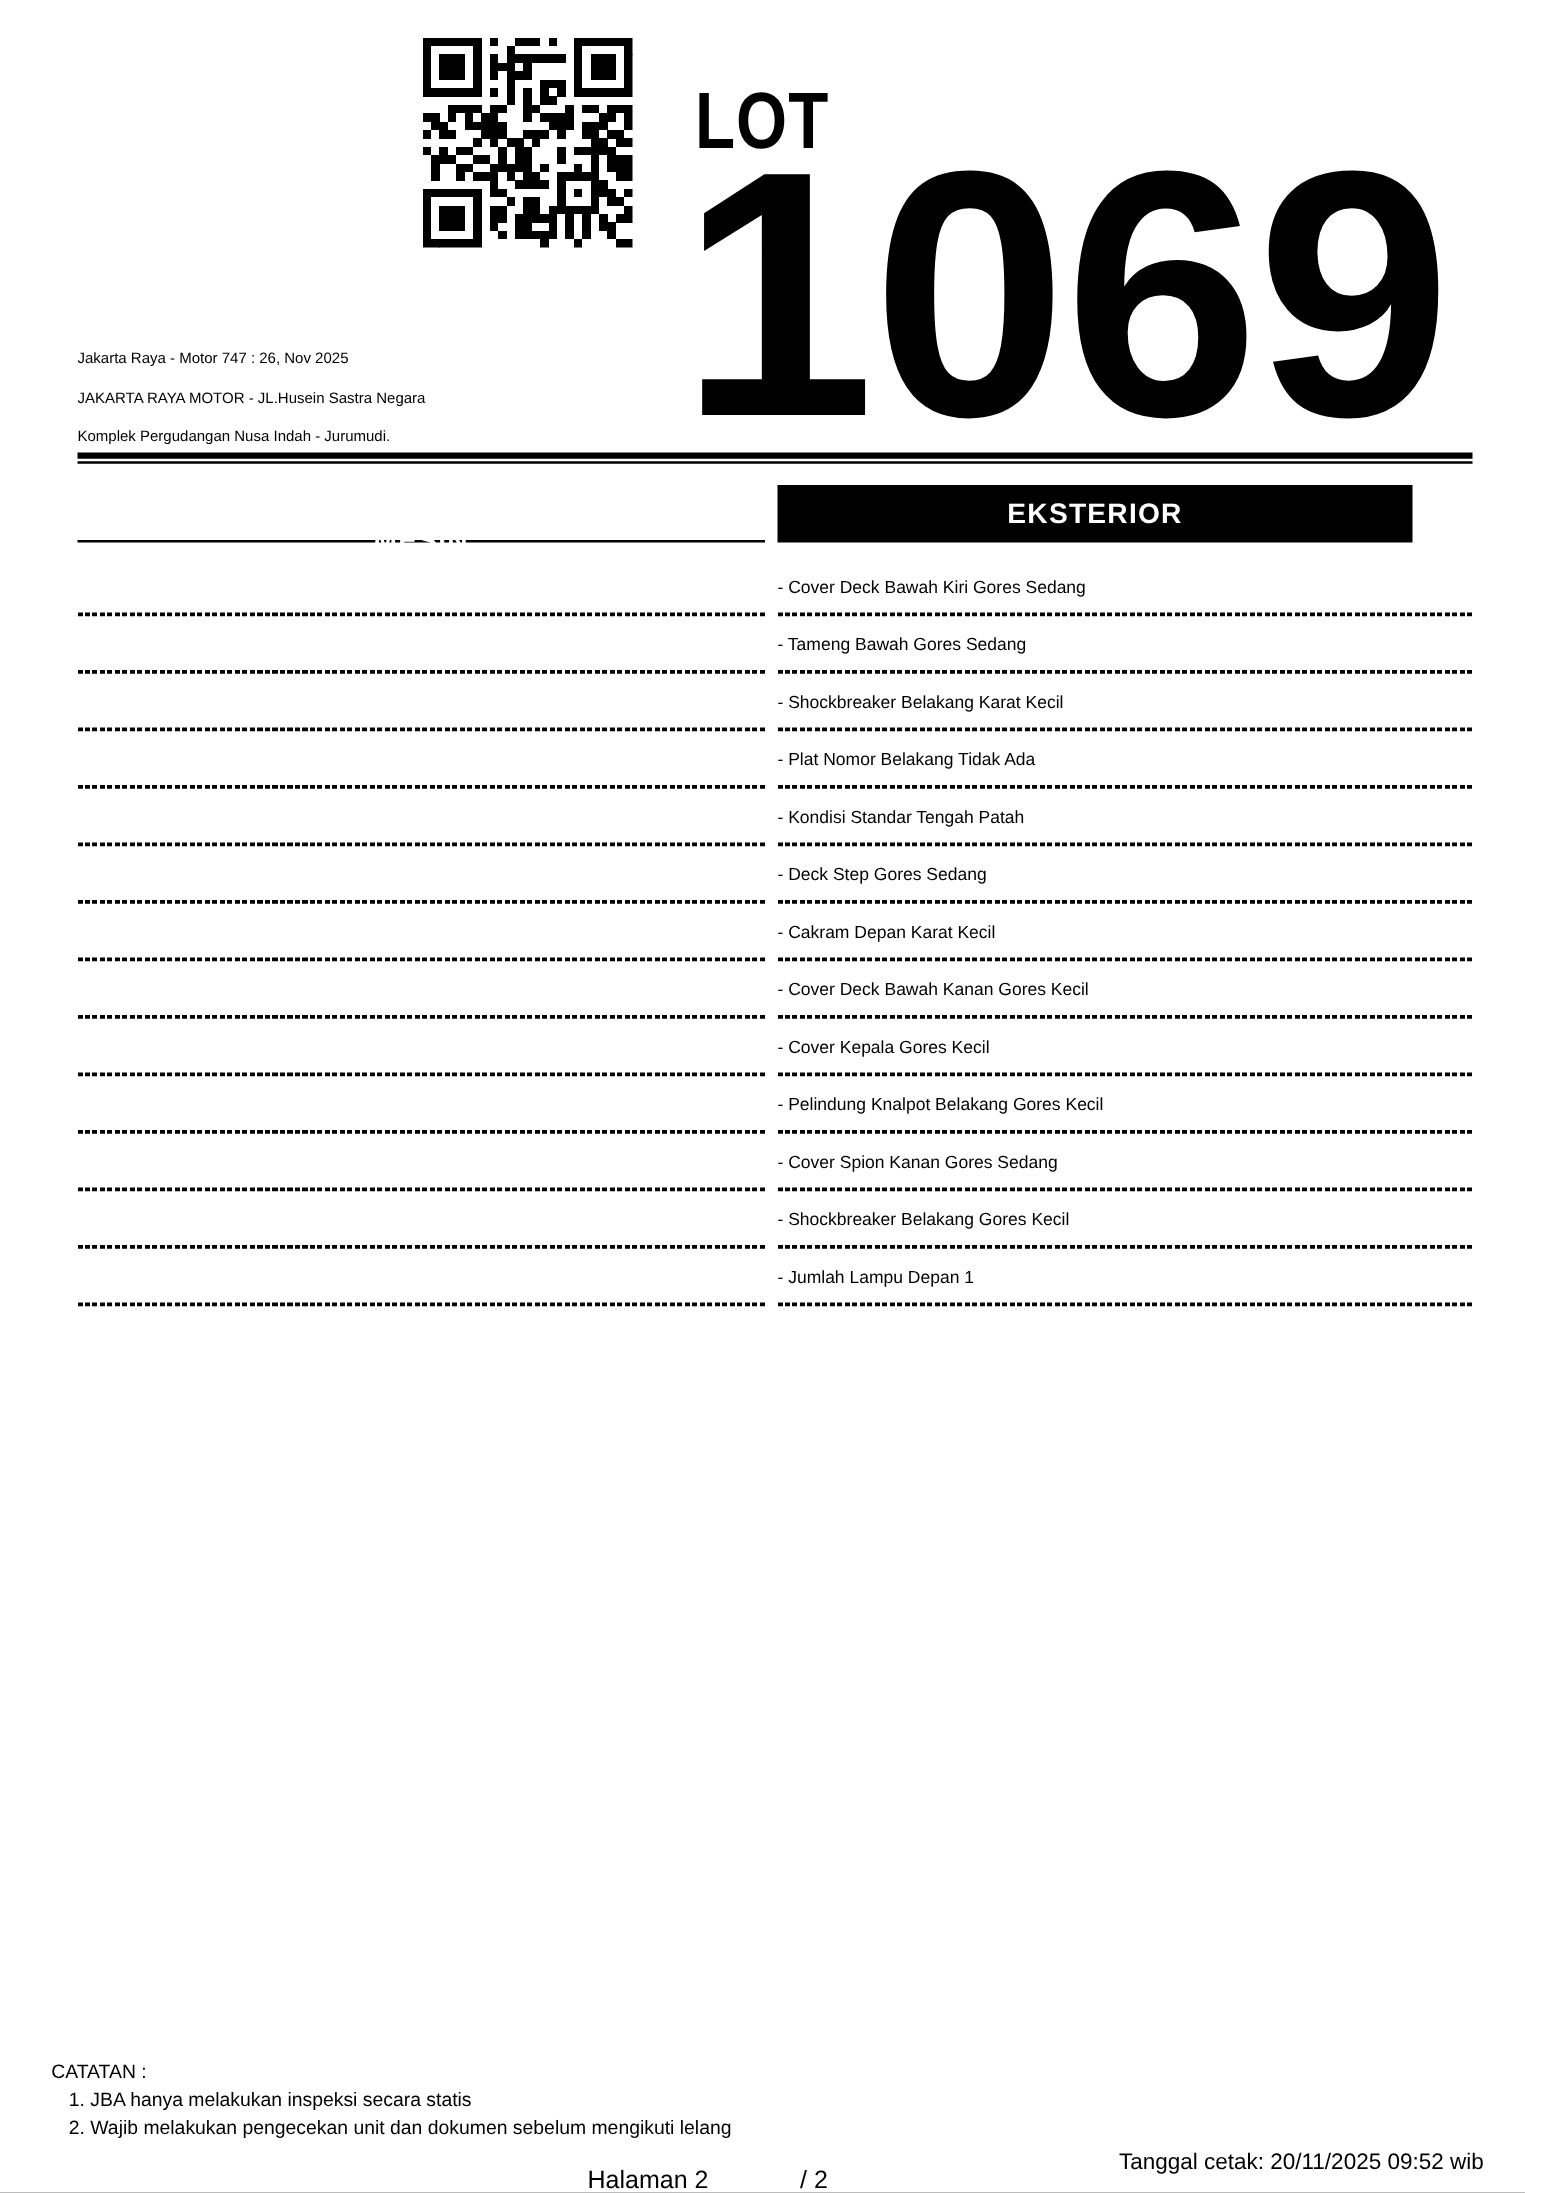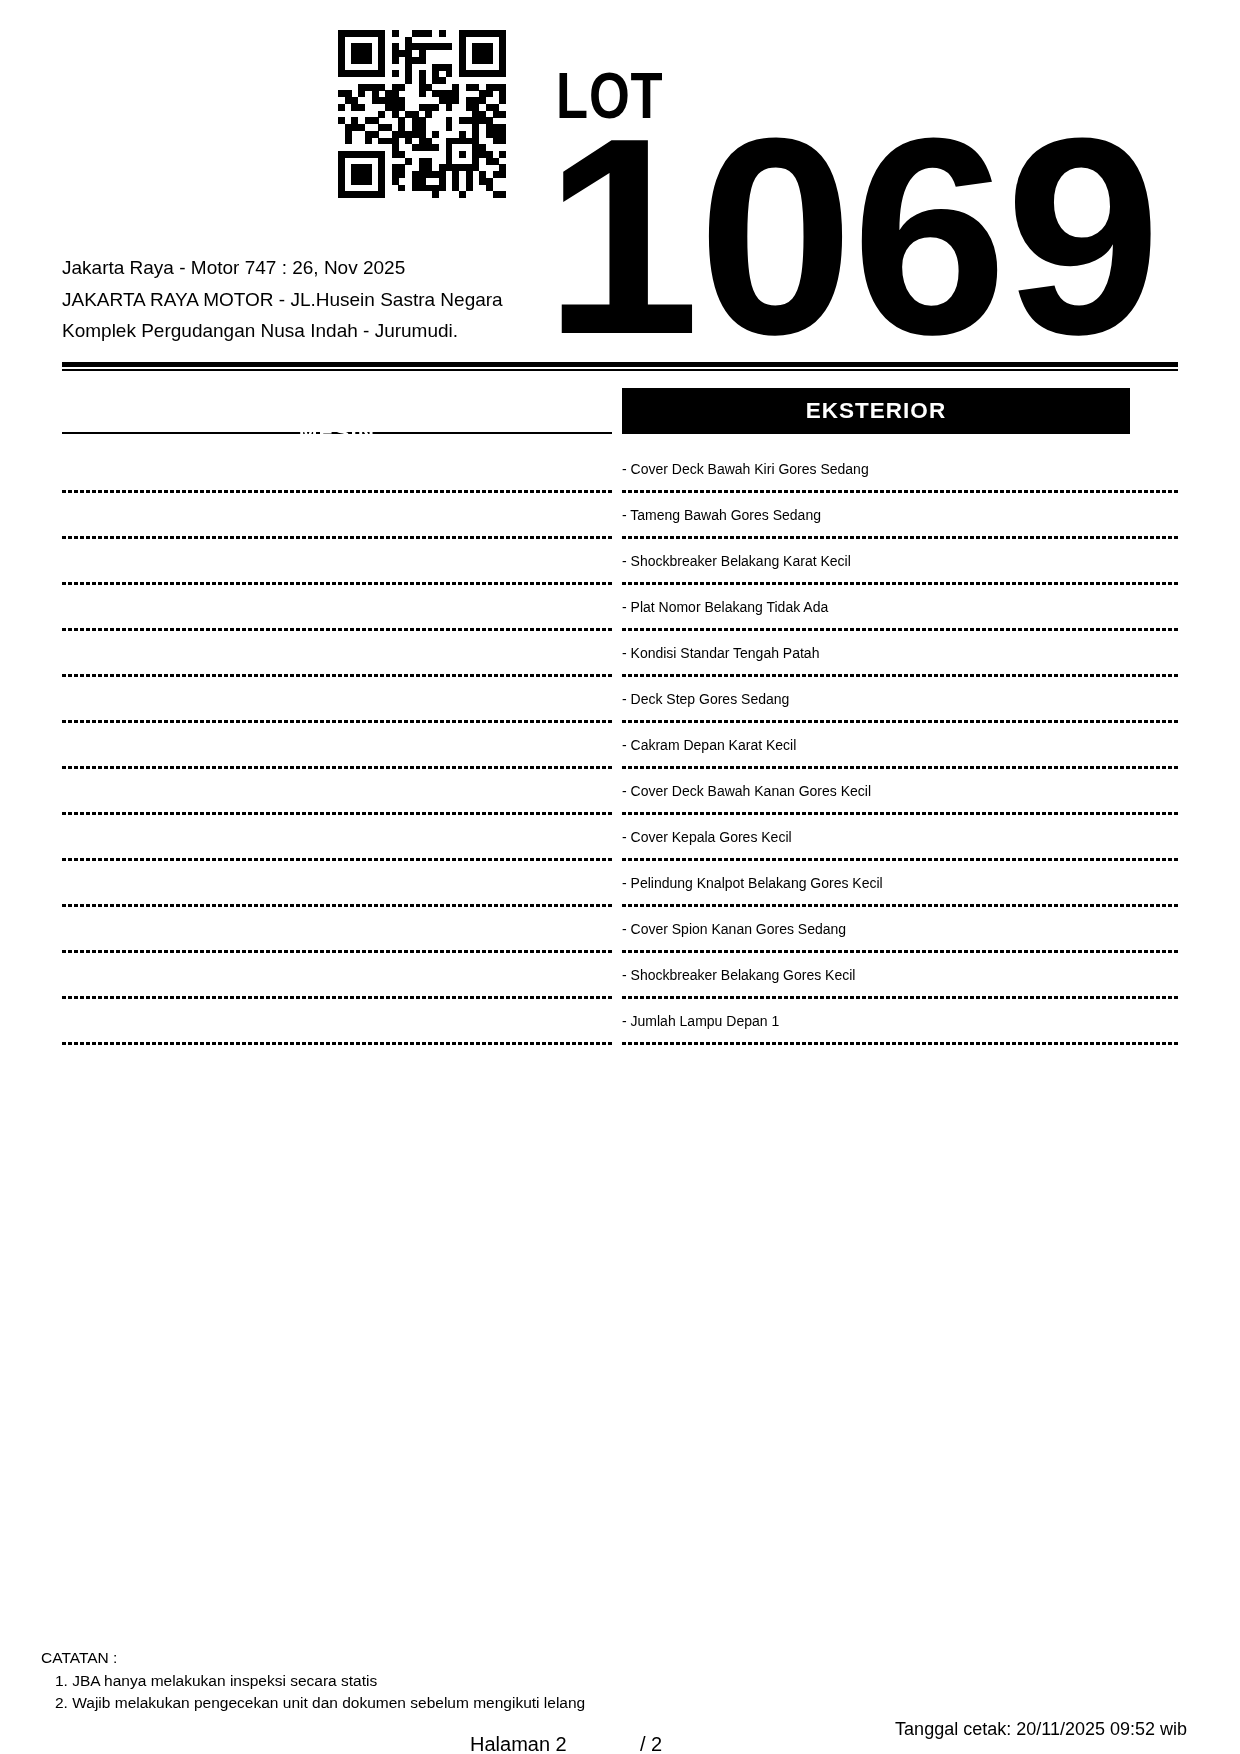--- a/index.html
+++ b/index.html
@@ -30,22 +30,22 @@
     letter-spacing:1px;
   }
   .lot-number{
     position:absolute;left:497px;top:96px;width:662px;
     text-align:right;
     font-size:280px;font-weight:bold;line-height:1;
     letter-spacing:-2px;
     white-space:nowrap;
   }
   .addr{
-    position:absolute;left:62px;top:252px;
-    font-size:19px;line-height:31.5px;
+    position:absolute;left:62px;top:271px;
+    font-size:12px;line-height:31.5px;
     white-space:nowrap;
   }
   .rule{
     position:absolute;left:62px;top:362px;width:1116px;height:9px;
     border-top:5px solid var(--ink);
     border-bottom:2px solid var(--ink);
     box-sizing:border-box;
   }
   .bars{
     position:absolute;left:62px;top:388px;width:1116px;height:46px;

